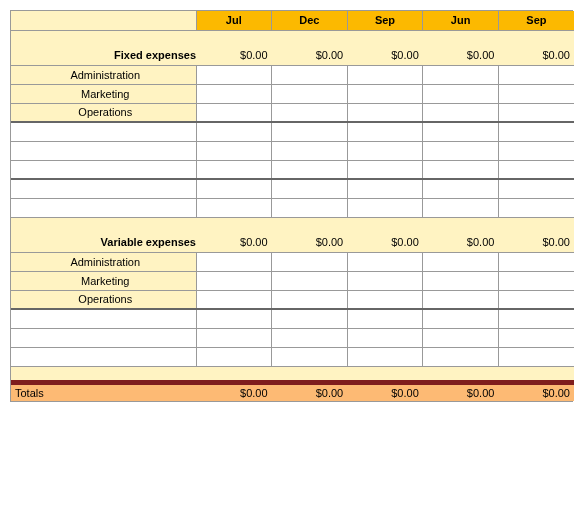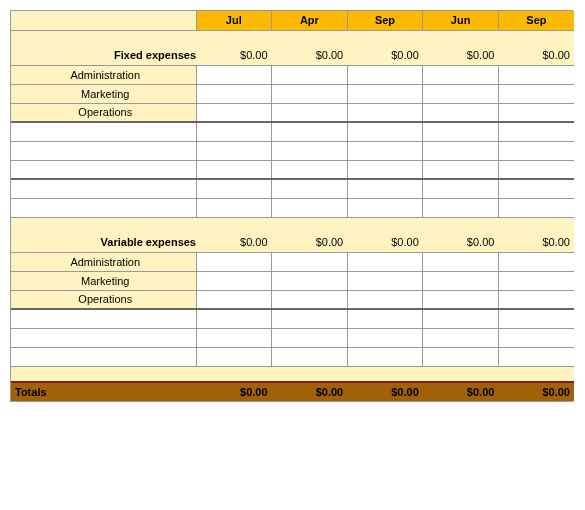--- a/index.html
+++ b/index.html
@@ -65,23 +65,23 @@
   }
   .blank-row td {
     border-bottom: 1px solid #999;
     background: #fff;
   }
   .blank-cell {
     border-left: 1px solid #999;
   }
   .thick-top td { border-top: 2px solid #666; }
   .totals-row td {
-    background: #a16207;
-    border-top: 2px solid #7f1d1d;
-    font-weight: bold;
+    background: #fdba74;
+    border-top: 5px solid #7f1d1d;
+    font-weight: normal;
   }
   .totals-label { padding-left: 4px; }
   .totals-val { text-align: right; padding-right: 4px; }
   .spacer-cream td { background: #fff3c2; height: 16px; }
 </style>
 </head>
 <body>
 
 <div class="sheet">
 <table>
@@ -91,21 +91,21 @@
         <col class="col-month">
         <col class="col-month">
         <col class="col-month">
         <col class="col-month">
   </colgroup>
 
   <tbody>
         <tr class="header-row">
     <td></td>
     <td class="header-month">Jul</td>
-    <td class="header-month">Apr</td>
+    <td class="header-month">Dec</td>
     <td class="header-month">Sep</td>
     <td class="header-month">Jun</td>
     <td class="header-month">Sep</td>
   </tr>
 
   <tr class="spacer-cream">
           <td colspan="6"></td>
         </tr>
 
   <tr class="section-row">

